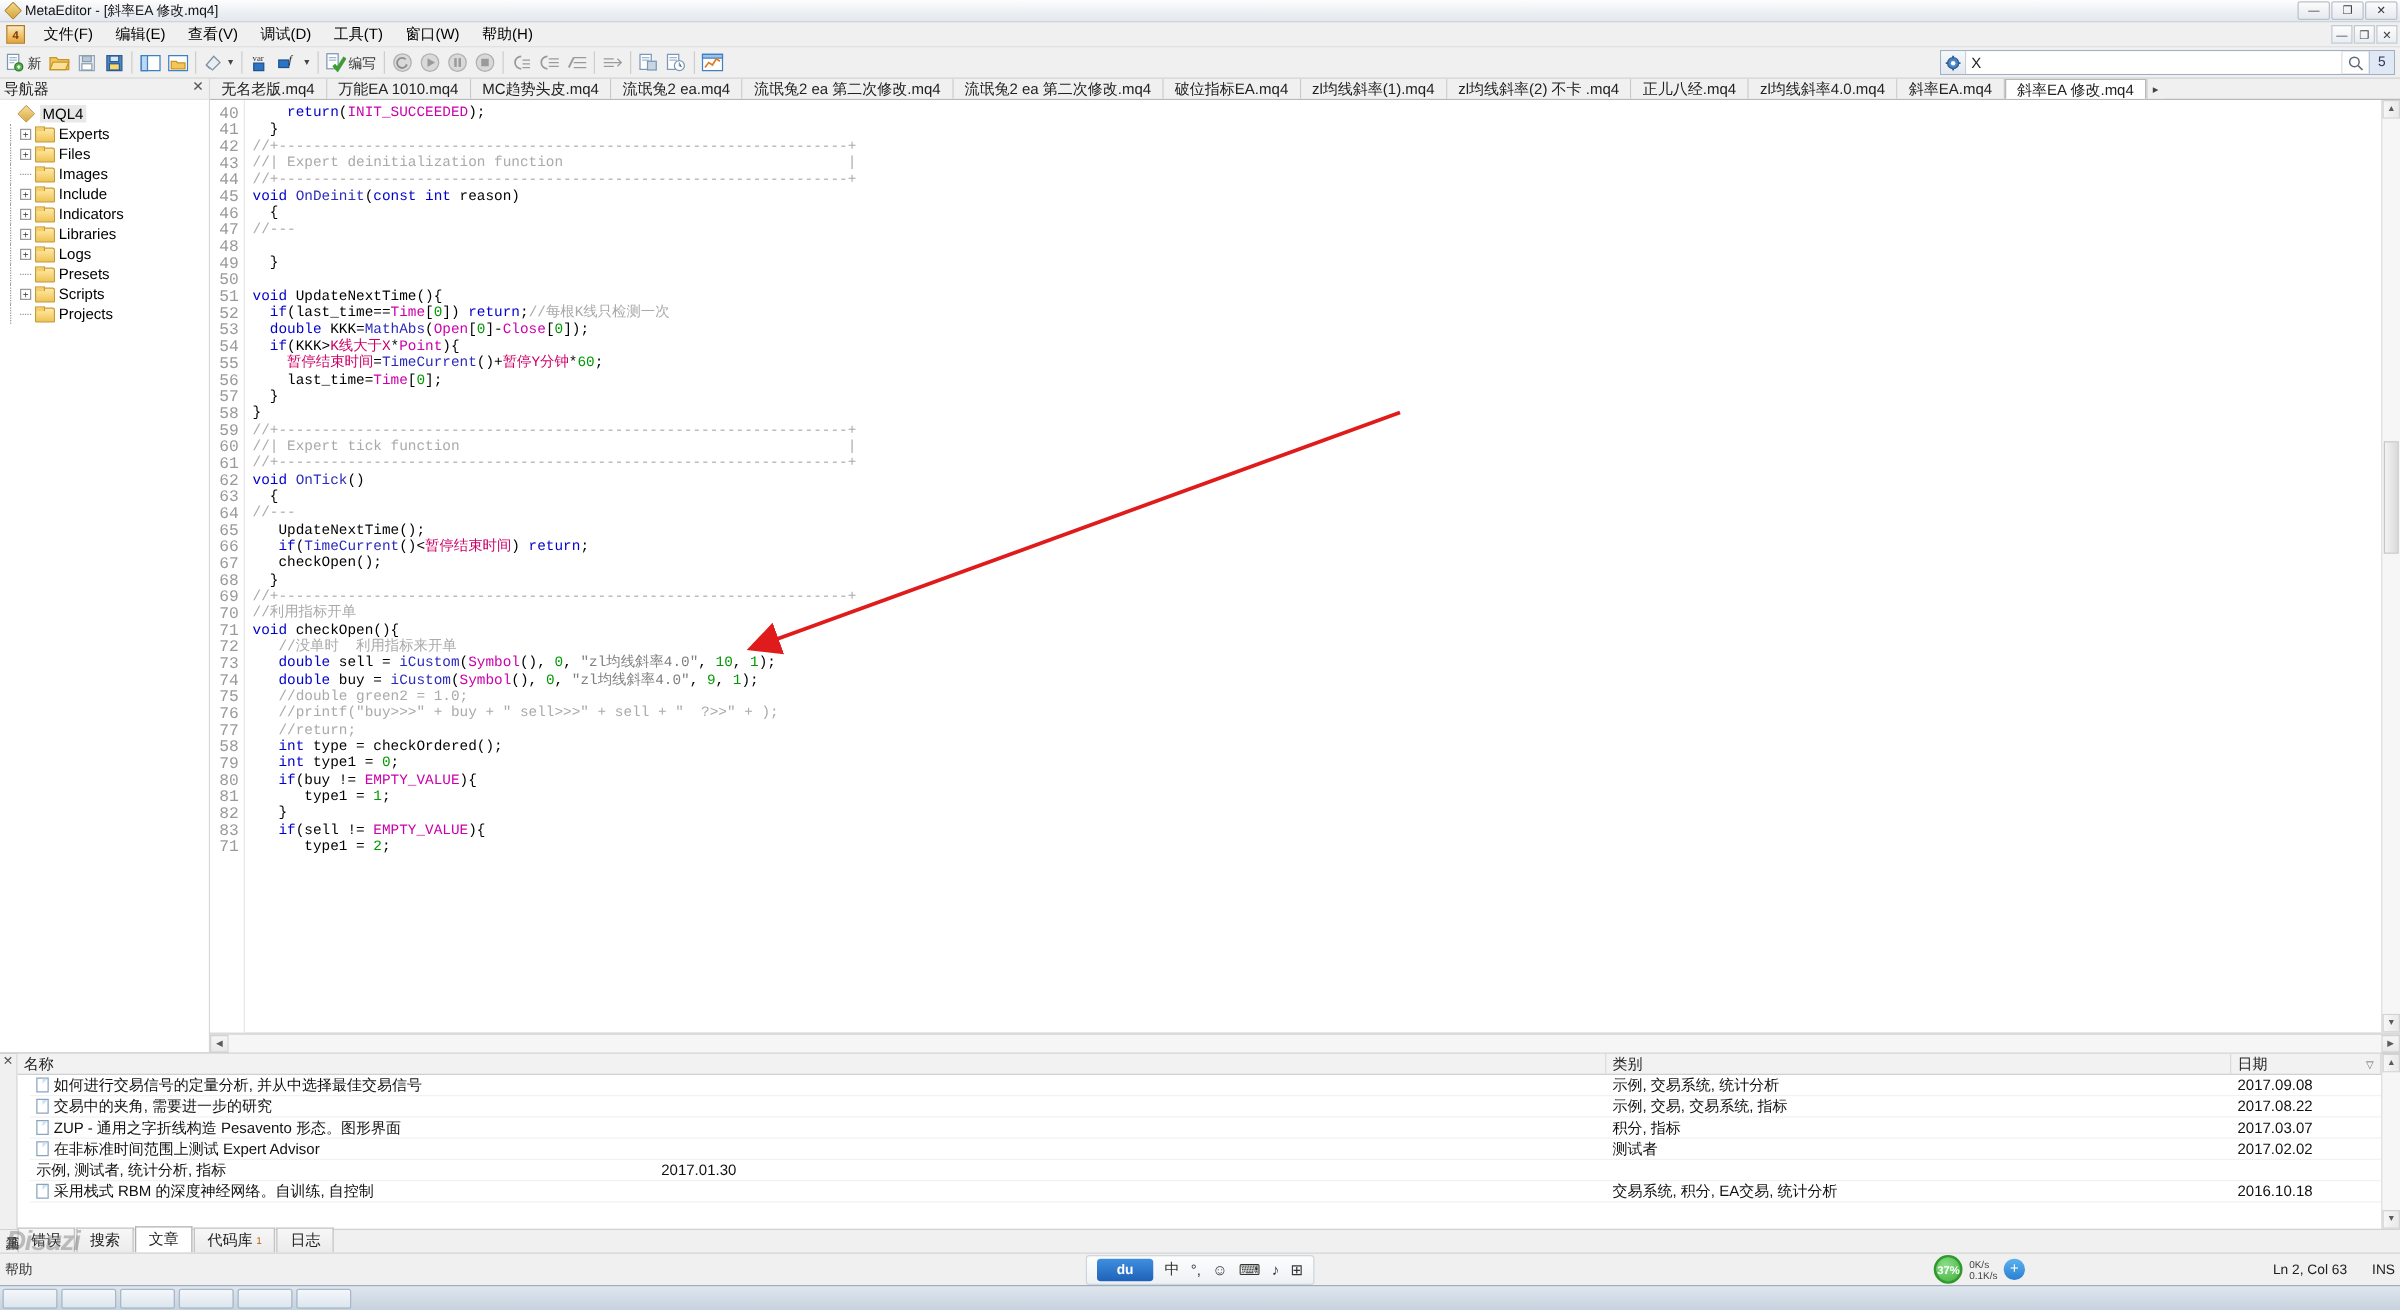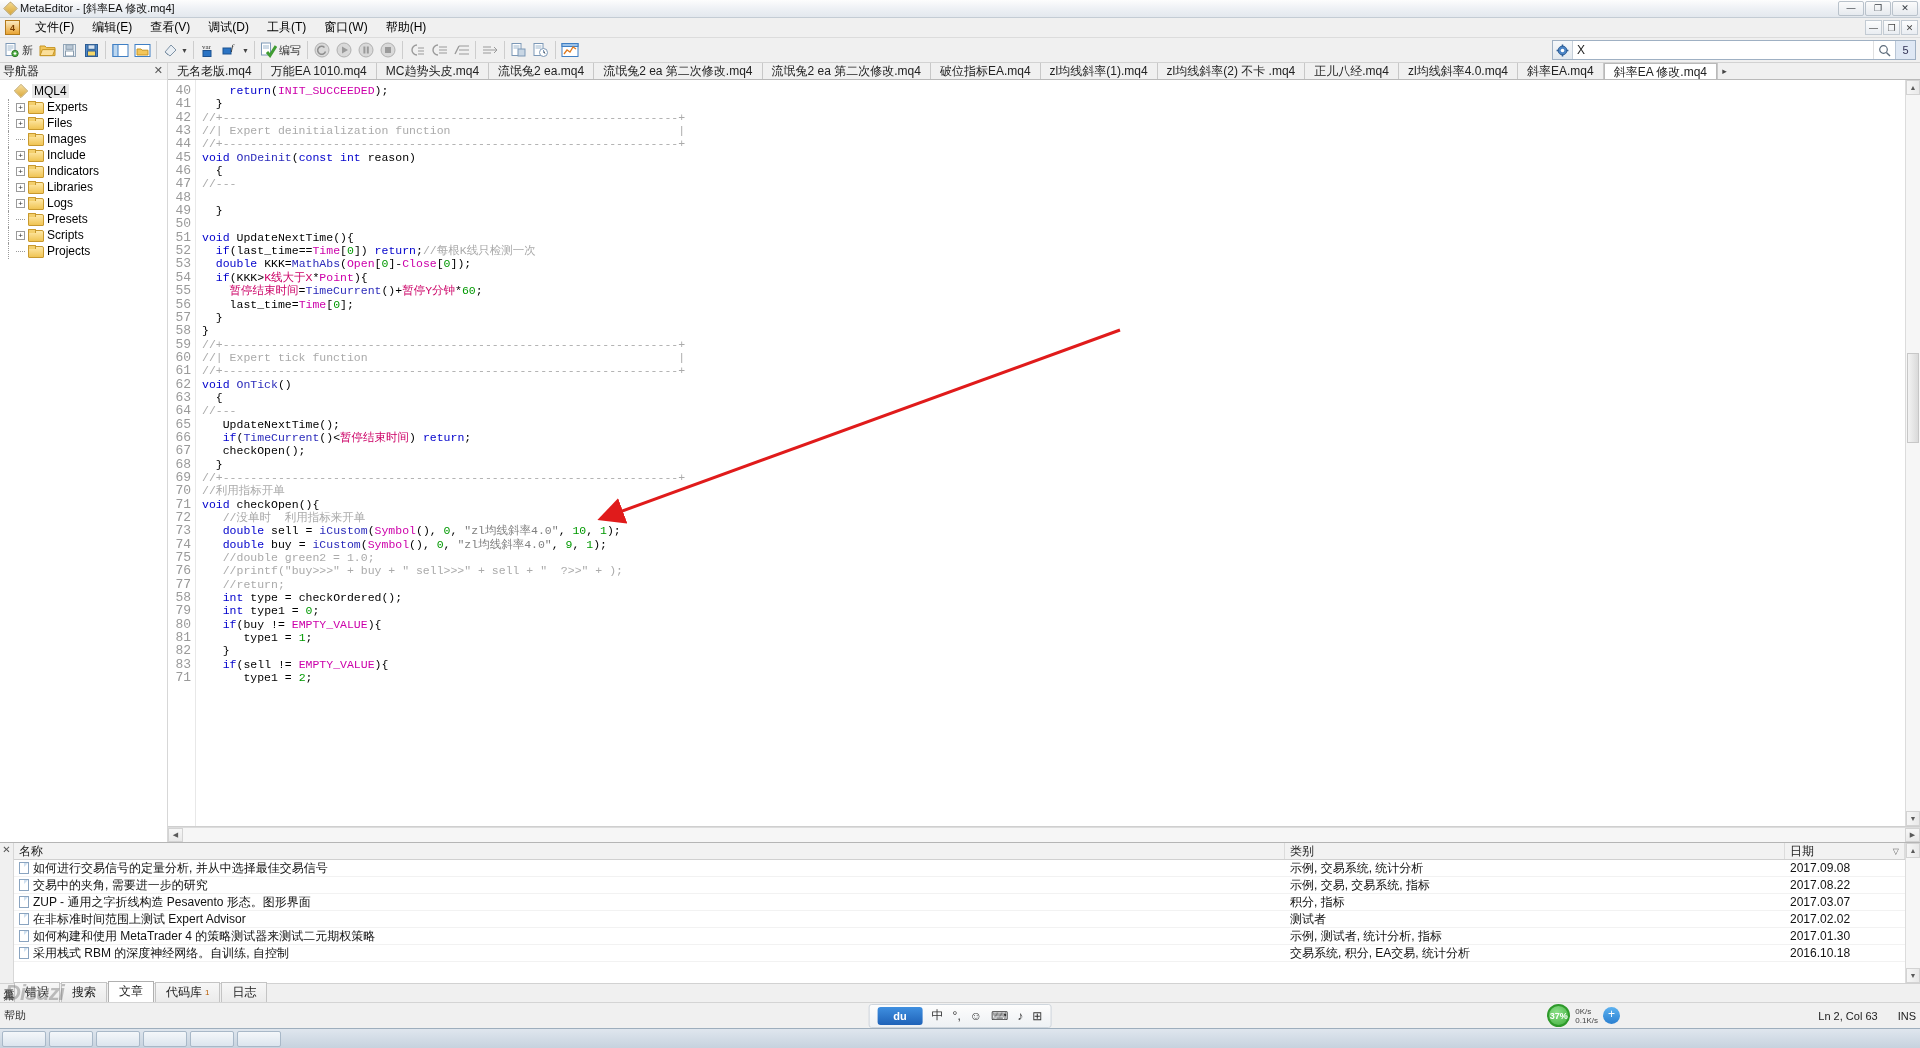--- a/index.html
+++ b/index.html
@@ -381,21 +381,21 @@
   .dt-head > div {
     padding: 1px 5px;
     border-right: 1px solid #dcdcdc;
     display: flex; align-items: center;
     white-space: nowrap;
   }
   .col-name { flex: 1 1 auto; min-width: 0; }
   .col-cat  { width: 500px; min-width: 500px; }
   .col-date { width: 120px; min-width: 120px; position: relative; }
   .sort-caret { position: absolute; right: 5px; font-size: 8px; color: #666; }
-  .dt-body { flex: 1; overflow: hidden; }
+  .dt-body { flex: 1; overflow: hidden; padding-left: 10px; }
   .dt-row {
     display: flex; height: 17px;
     font-size: 12px; color: #111;
     border-bottom: 1px solid #f2f2f2;
     align-items: center;
   }
   .dt-row > div {
     padding: 0 5px;
     display: flex; align-items: center; gap: 4px;
     white-space: nowrap; overflow: hidden;
@@ -1023,24 +1023,20 @@
             </div>
             <div class="dt-row">
               <div class="col-name">
                 <span class="doc-ico"></span>
                 <span>在非标准时间范围上测试 Expert Advisor</span>
               </div>
               <div class="col-cat">测试者</div>
               <div class="col-date">2017.02.02</div>
             </div>
             <div class="dt-row">
-              <div class="col-name">
-                <span class="doc-ico"></span>
-                <span>如何构建和使用 MetaTrader 4 的策略测试器来测试二元期权策略</span>
-              </div>
               <div class="col-cat">示例, 测试者, 统计分析, 指标</div>
               <div class="col-date">2017.01.30</div>
             </div>
             <div class="dt-row">
               <div class="col-name">
                 <span class="doc-ico"></span>
                 <span>采用栈式 RBM 的深度神经网络。自训练, 自控制</span>
               </div>
               <div class="col-cat">交易系统, 积分, EA交易, 统计分析</div>
               <div class="col-date">2016.10.18</div>

